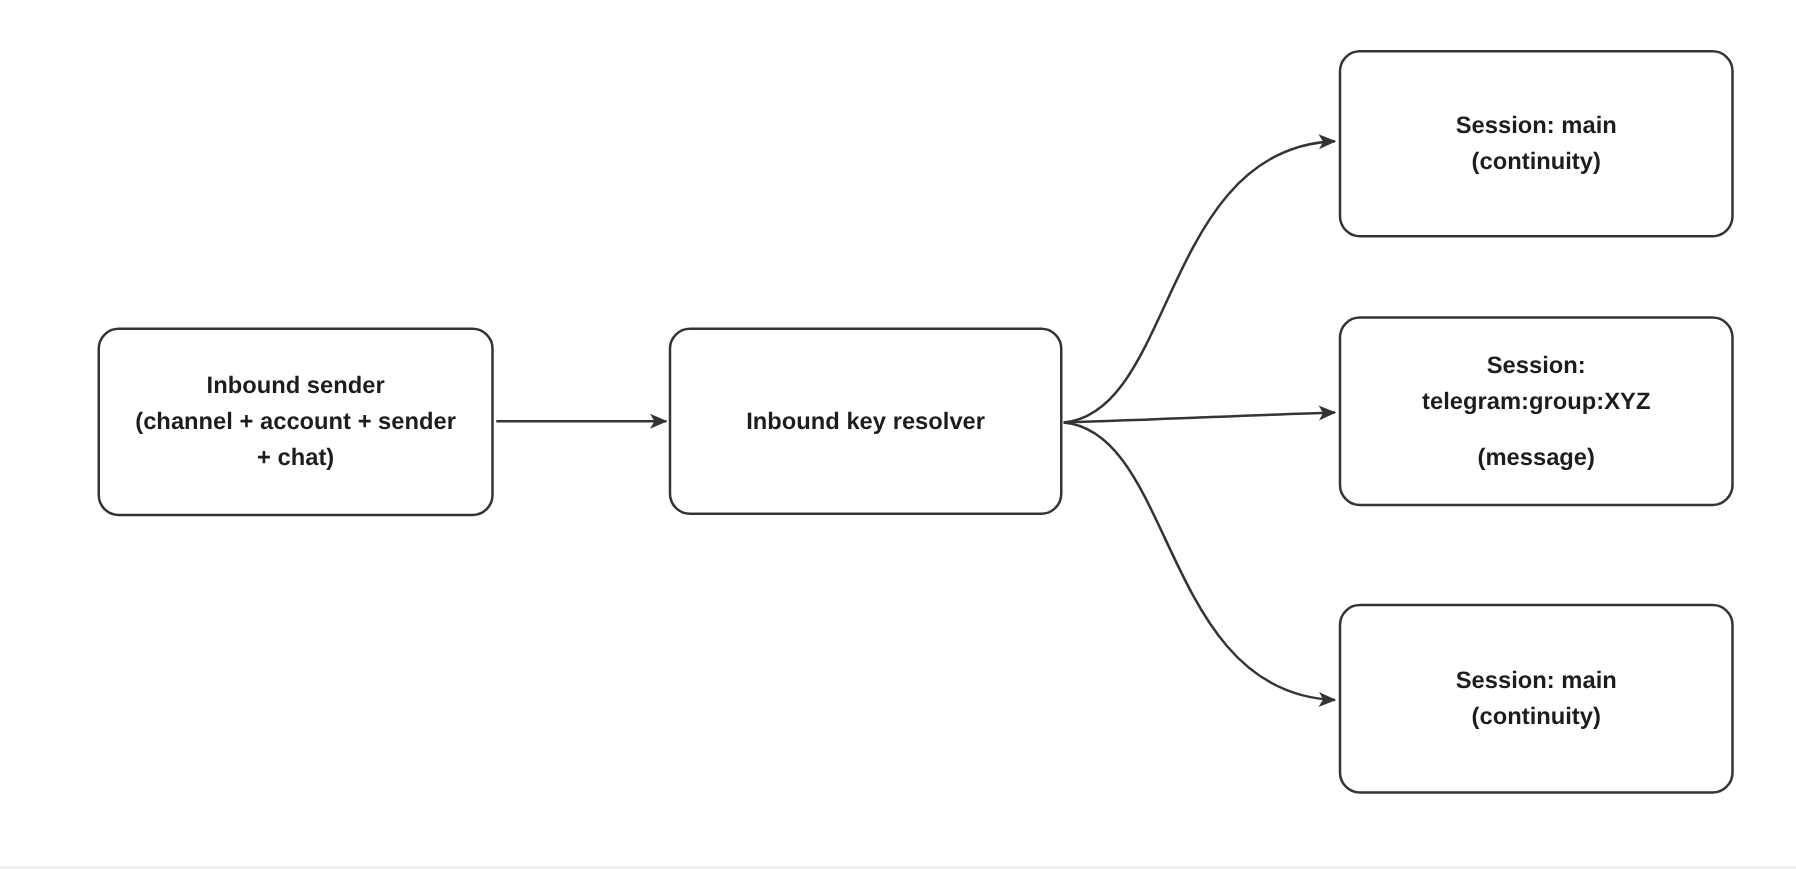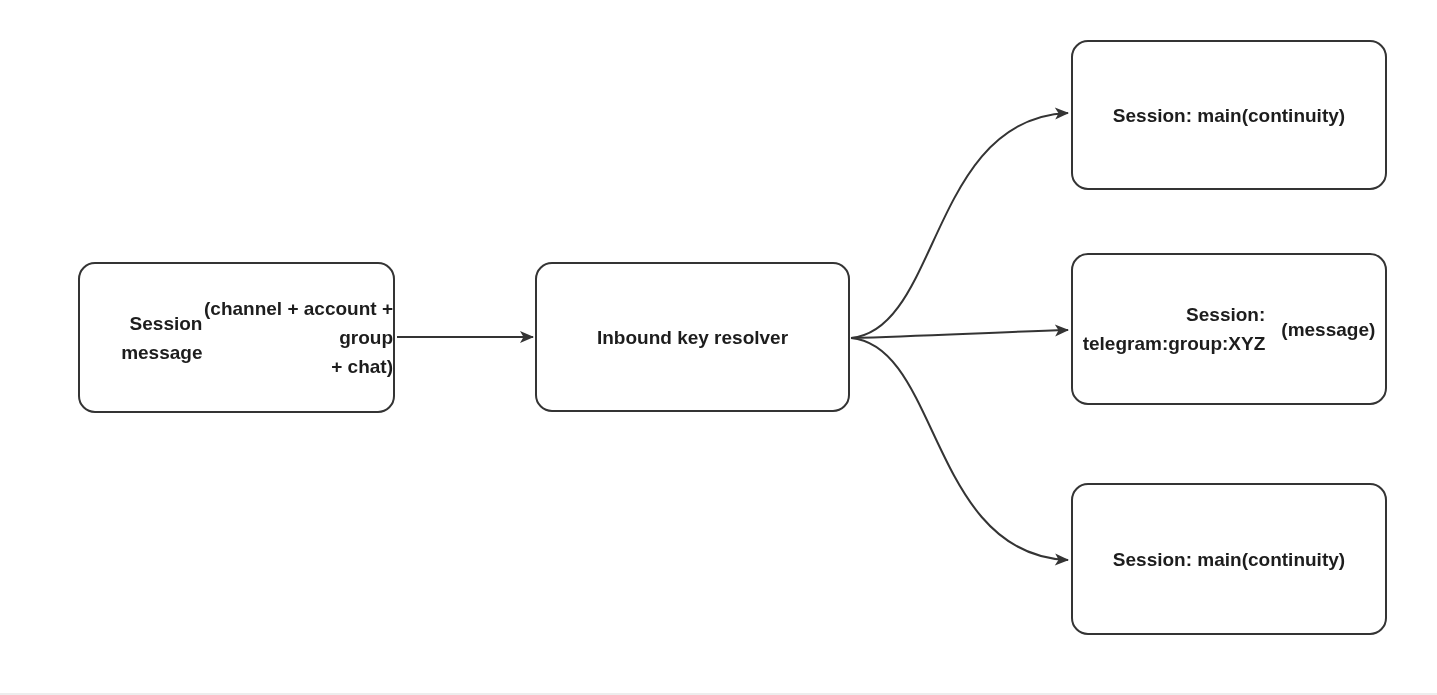--- a/index.html
+++ b/index.html
@@ -43,24 +43,24 @@
   marker path {
     fill: var(--edge, #343434);
     stroke: none;
   }
   .node {
     position: absolute;
     background: #ffffff;
     border: 2px solid var(--node-border, #343434);
     border-radius: 17px;
     display: flex;
-    flex-direction: row;
+    flex-direction: column;
     align-items: center;
     justify-content: center;
-    text-align: right;
+    text-align: center;
     color: var(--text, #1d1d1d);
     font-size: 19px;
     line-height: 29px;
     padding: 6px 0;
   }
   .node-title {
     font-weight: 700;
     white-space: pre-line;
   }
   .node-sub {
@@ -92,22 +92,22 @@
         <path d="M1,2 L15,8 L1,14 L4.5,8 Z"></path>
       </marker>
     </defs>
     <path class="edge" d="M397,337 L533,337" marker-end="url(#arrowhead)"></path>
     <path class="edge" d="M851,338 C940,330 930,118 1068,113" marker-end="url(#arrowhead)"></path>
     <path class="edge" d="M851,338 C925,336 1000,332 1068,330" marker-end="url(#arrowhead)"></path>
     <path class="edge" d="M851,338 C940,346 930,555 1068,560" marker-end="url(#arrowhead)"></path>
   </svg>
 
   <div class="node node-inbound">
-    <div class="node-title">Session message</div>
-    <div class="node-sub">(channel + account + group
+    <div class="node-title">Inbound sender</div>
+    <div class="node-sub">(channel + account + sender
 + chat)</div>
   </div>
 
   <div class="node node-resolver">
     <div class="node-title">Inbound key resolver</div>
   </div>
 
   <div class="node node-top">
     <div class="node-title">Session: main</div>
     <div class="node-sub">(continuity)</div>

